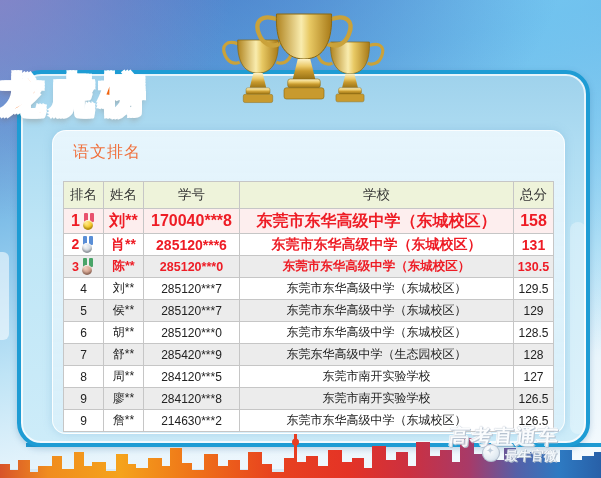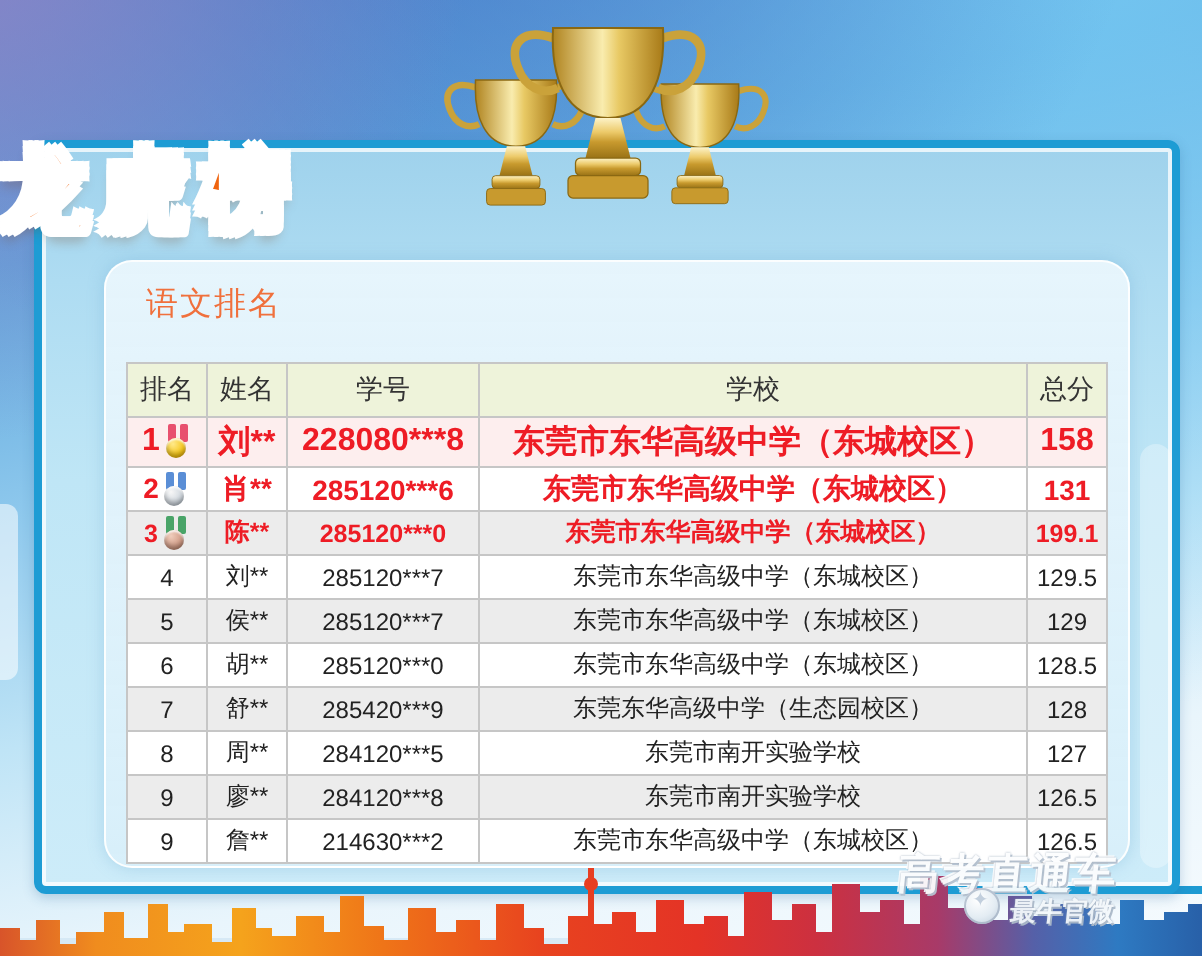--- a/index.html
+++ b/index.html
@@ -12,21 +12,21 @@
       linear-gradient(168deg,#5d93d2 0%,#5ea6dd 22%,#8cc7ec 42%,#bfe4f6 62%,#e9f5fc 80%,#f6fbfe 100%);}
 
   
   .glare-left{position:absolute;left:0;top:252px;width:9px;height:88px;border-radius:0 6px 6px 0;background:rgba(255,255,255,.55);z-index:1;}
   .glare-right{position:absolute;left:570px;top:222px;width:16px;height:212px;border-radius:8px;background:rgba(255,255,255,.30);z-index:3;}
 
   
   .hline{position:absolute;left:26px;top:443px;width:575px;height:4px;background:#1e9ad2;z-index:1;}
 
   
-  .card{position:absolute;left:17px;top:70px;width:565px;height:369px;border-radius:6px;
+  .card{position:absolute;left:17px;top:70px;width:565px;height:369px;border-radius:24px;
     border:4px solid #1e9cd4;
     background:linear-gradient(180deg,#9fd2ec 0%,#aedcf2 18%,#bfe6f6 45%,#cdecf9 100%);
     box-shadow:inset 0 0 0 2px rgba(255,255,255,.75), 0 2px 6px rgba(40,100,150,.25);
     z-index:2;}
 
   
   .trophies{position:absolute;left:212px;top:0px;width:184px;height:122px;z-index:4;}
 
   
   .title-wrap{position:absolute;left:0;top:66px;width:601px;z-index:5;
@@ -111,37 +111,37 @@
             <th>姓名</th>
             <th>学号</th>
             <th>学校</th>
             <th>总分</th>
           </tr>
         </thead>
         <tbody>
             <tr class="tier-1">
     <td class="rank-cell"><span class="rank-num">1</span><span class="medal gold"><i class="rb a"></i><i class="rb b"></i><i class="disc"></i></span></td>
     <td>刘**</td>
-    <td>228080***8</td>
+    <td>170040***8</td>
     <td>东莞市东华高级中学（东城校区）</td>
     <td>158</td>
   </tr>
             <tr class="tier-2">
     <td class="rank-cell"><span class="rank-num">2</span><span class="medal silver"><i class="rb a"></i><i class="rb b"></i><i class="disc"></i></span></td>
     <td>肖**</td>
     <td>285120***6</td>
     <td>东莞市东华高级中学（东城校区）</td>
     <td>131</td>
   </tr>
             <tr class="tier-3">
     <td class="rank-cell"><span class="rank-num">3</span><span class="medal bronze"><i class="rb a"></i><i class="rb b"></i><i class="disc"></i></span></td>
     <td>陈**</td>
     <td>285120***0</td>
     <td>东莞市东华高级中学（东城校区）</td>
-    <td>199.1</td>
+    <td>130.5</td>
   </tr>
             <tr class="tier-0">
     <td class="rank-cell"><span class="rank-num">4</span></td>
     <td>刘**</td>
     <td>285120***7</td>
     <td>东莞市东华高级中学（东城校区）</td>
     <td>129.5</td>
   </tr>
             <tr class="tier-0">
     <td class="rank-cell"><span class="rank-num">5</span></td>

